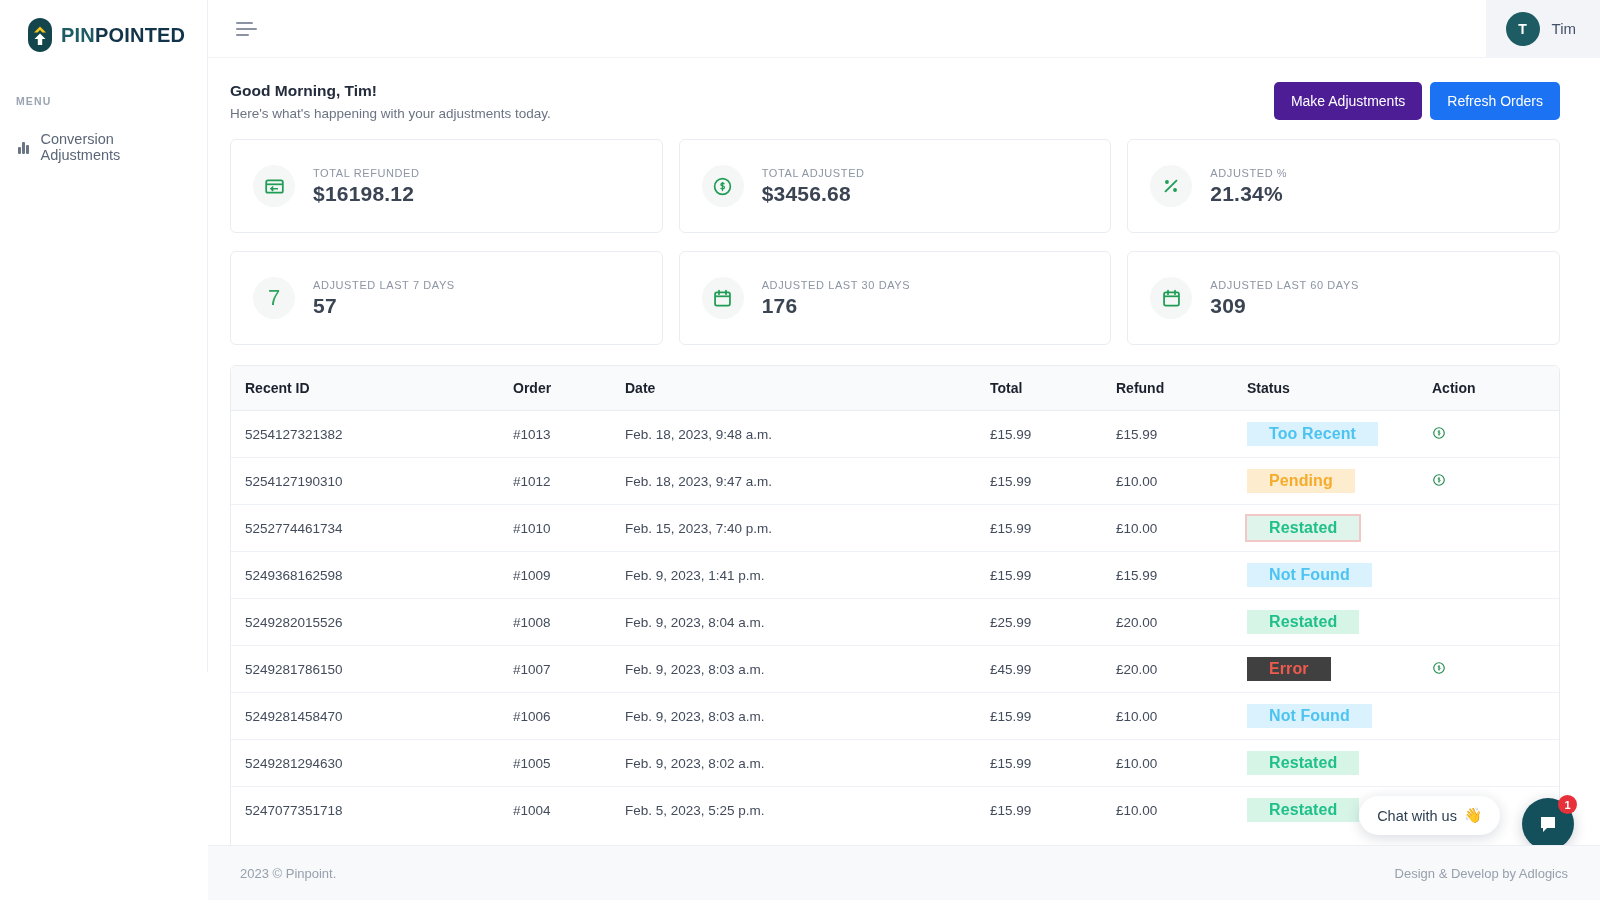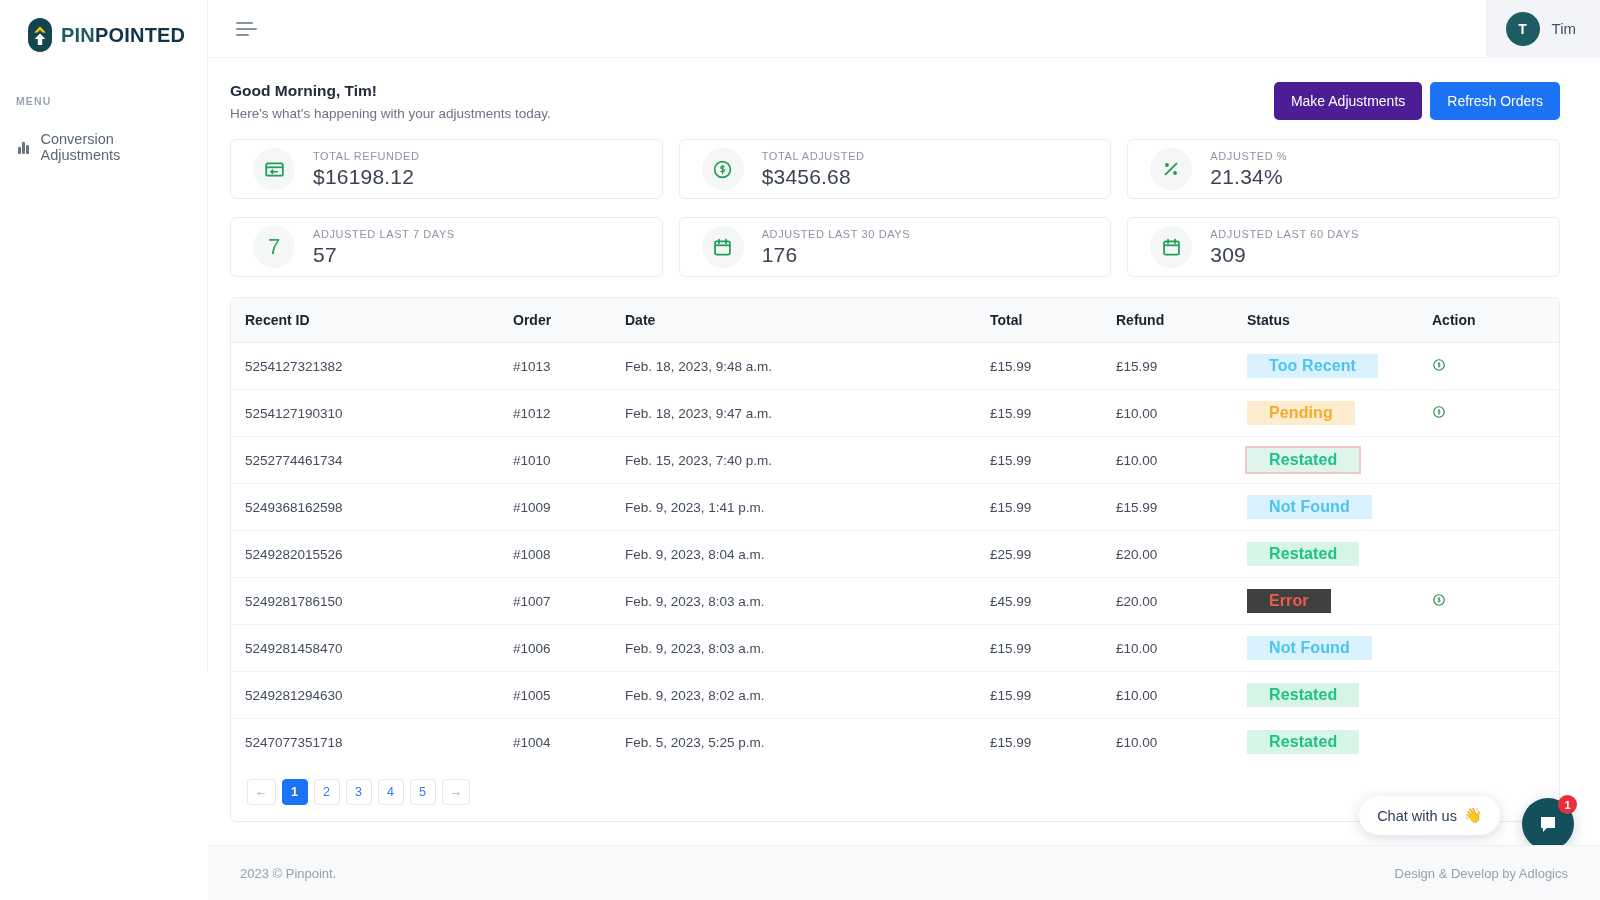--- a/index.html
+++ b/index.html
@@ -71,30 +71,30 @@
     border: none; border-radius: 5px; color: #fff; font-size: 14px;
     padding: 11px 17px; cursor: pointer; font-family: inherit; white-space: nowrap;
   }
   .btn-green { background: #4c1d95; }
   .btn-blue  { background: #1b72f2; }
 
   
   .cards { display: flex; gap: 16px; margin-top: 18px; }
   .card {
     flex: 1; background: #fff; border: 1px solid #e9edf2; border-radius: 6px;
-    height: 60px; display: flex; align-items: center; padding: 0 22px; gap: 18px;
+    height: 94px; display: flex; align-items: center; padding: 0 22px; gap: 18px;
   }
   .card-icon {
     width: 42px; height: 42px; border-radius: 50%; background: #f4f7f6;
     display: flex; align-items: center; justify-content: center;
     color: #1f9d55; flex: 0 0 42px;
   }
   .card-icon.numeric { font-size: 22px; font-weight: 400; color: #2fa35f; }
   .card-label { font-size: 11px; letter-spacing: .6px; color: #8c95a3; font-weight: 500; }
-  .card-value { font-size: 21px; color: #3b4453; font-weight: 400; margin-top: 3px; letter-spacing: .2px; }
+  .card-value { font-size: 21px; color: #3b4453; font-weight: 700; margin-top: 3px; letter-spacing: .2px; }
 
   
   .table-wrap {
     margin-top: 20px; border: 1px solid #e9edf2; border-radius: 6px; overflow: hidden; background: #fff;
   }
   table { width: 100%; border-collapse: collapse; }
   thead th {
     background: #f8fafc; text-align: left; font-size: 14px; color: #1b212d;
     font-weight: 700; padding: 14px 0 14px 14px; border-bottom: 1px solid #e9edf2;
   }

